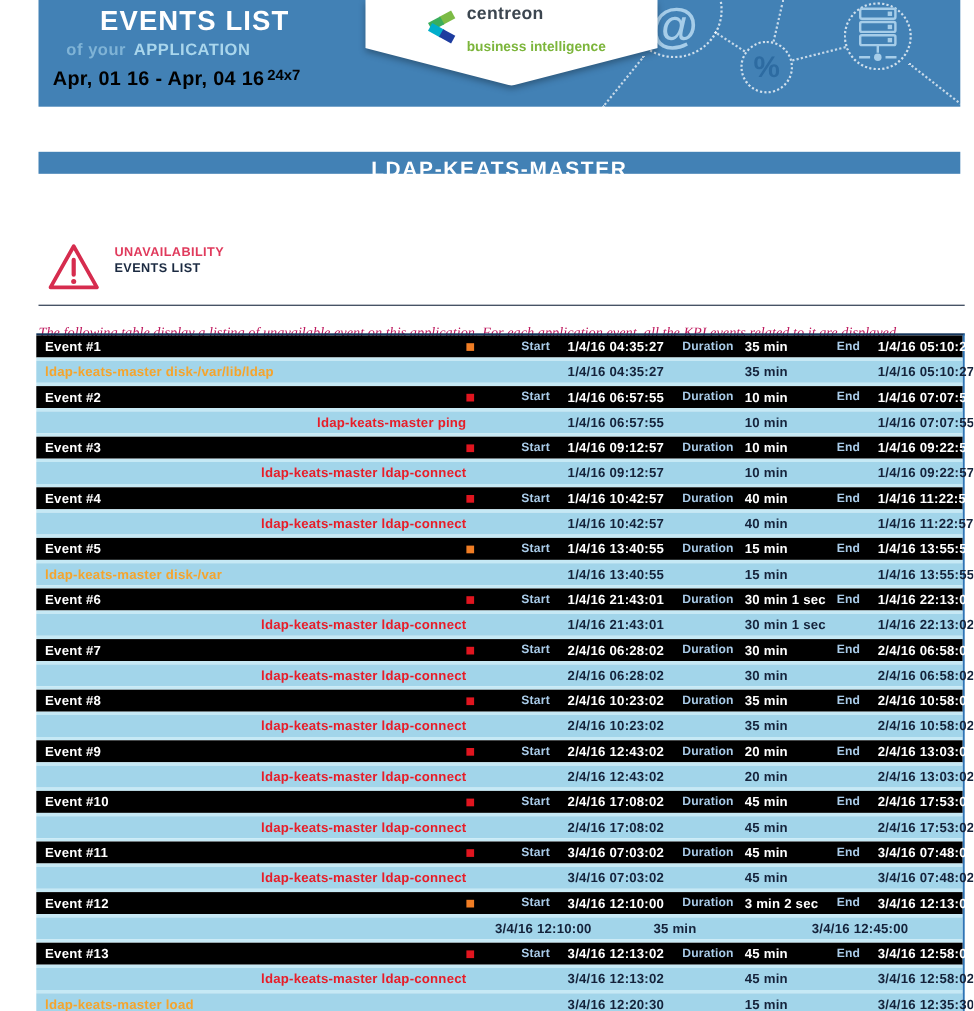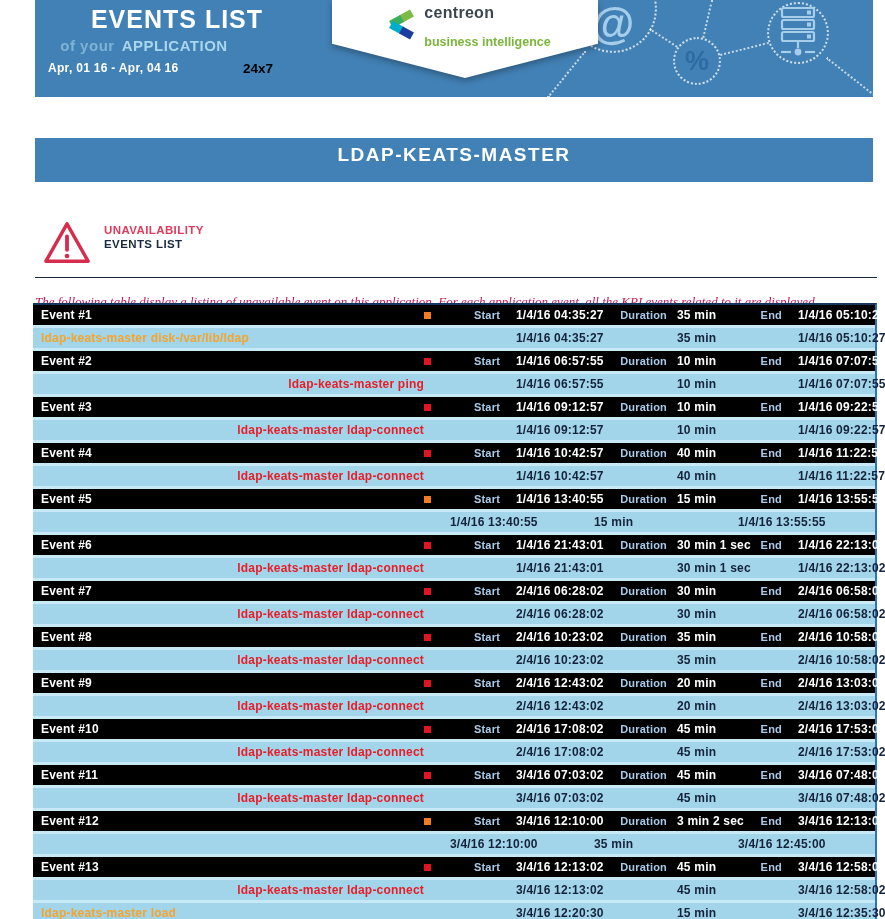--- a/index.html
+++ b/index.html
@@ -9,22 +9,22 @@
 
   
   .banner { position:absolute; left:35px; top:0; width:838px; height:97px;
             background:#4281b5; overflow:hidden; }
   .banner-title { position:absolute; left:0; top:5px; width:284px; text-align:center;
                   font-size:25px; font-weight:bold; color:#ffffff; letter-spacing:1px; }
   .banner-sub { position:absolute; left:0; top:37px; width:218px; text-align:center;
                 font-size:15px; font-weight:bold; letter-spacing:0.5px; }
   .sub-prefix { color:#7fb3d6; margin-right:7px; }
   .sub-main { color:#a9d6ec; }
-  .banner-dates { position:absolute; left:13px; top:61px; font-size:12px;
-                  font-weight:bold; color:#ffffff; letter-spacing:0.3px; }
+  .banner-dates { position:absolute; left:13px; top:61px; font-size:18px;
+                  font-weight:bold; color:#000000; letter-spacing:0.3px; }
   .banner-tp { position:absolute; left:208px; top:61px; font-size:13.5px;
                font-weight:bold; color:#000000; }
 
   
   .circle { position:absolute; border:2px dotted rgba(255,255,255,0.75);
             border-radius:50%; display:flex; align-items:center; justify-content:center; }
   .c-at   { left:534px; top:-35px; width:88px; height:88px; }
   .c-at span { font-size:44px; font-weight:bold; color:#a6cde9; margin-top:30px; }
   .c-pct  { left:638px; top:37px; width:48px; height:48px; }
   .c-pct span { font-size:27px; font-weight:bold; color:#2d6ba1; }
@@ -43,21 +43,21 @@
   .badge { width:100%; height:100%; background:#ffffff;
            clip-path:polygon(0 0,100% 0,100% 56%,50% 100%,0 56%);
            display:flex; align-items:flex-start; justify-content:center;
            gap:9px; padding-top:5px; }
   .logo-text { padding-top:0; }
   .logo-name { font-size:16px; font-weight:bold; color:#3c4650; letter-spacing:0.3px;
                line-height:1.0; }
   .logo-tag { font-size:12.5px; font-weight:bold; color:#7cb53b; margin-top:14px; }
 
   
-  .app-bar { position:absolute; left:35px; top:138px; width:838px; height:44px;
+  .app-bar { position:absolute; left:35px; top:138px; width:838px; height:20px;
              background:#4281b5; color:#ffffff; font-size:19px; font-weight:bold;
              letter-spacing:1.5px; text-align:center; line-height:33px; }
 
   
   .section { position:absolute; left:42px; top:220px; display:flex; }
   .section-labels { margin-left:12px; padding-top:4px; }
   .lbl1 { color:#e03a5c; font-weight:bold; font-size:11.5px; letter-spacing:0.4px; }
   .lbl2 { color:#1b2a41; font-weight:bold; font-size:11.5px; letter-spacing:0.4px;
           margin-top:2px; }
 
@@ -284,20 +284,21 @@
     <div class="c-lbl lstart">Start</div>
     <div class="c-val vstart">1/4/16 13:40:55</div>
     <div class="c-lbl ldur">Duration</div>
     <div class="c-val vdur">15 min</div>
     <div class="c-lbl lend">End</div>
     <div class="c-val vend">1/4/16 13:55:55</div>
   </div>
   <div class="sep"></div>
 
   <div class="row kpi">
+    <div class="c-name kpi-name warning">ldap-keats-master disk-/var</div>
     <div class="c-sq"></div>
     <div class="c-lbl lstart"></div>
     <div class="c-val vstart">1/4/16 13:40:55</div>
     <div class="c-lbl ldur"></div>
     <div class="c-val vdur">15 min</div>
     <div class="c-lbl lend"></div>
     <div class="c-val vend">1/4/16 13:55:55</div>
   </div>
   <div class="sep"></div>
 

